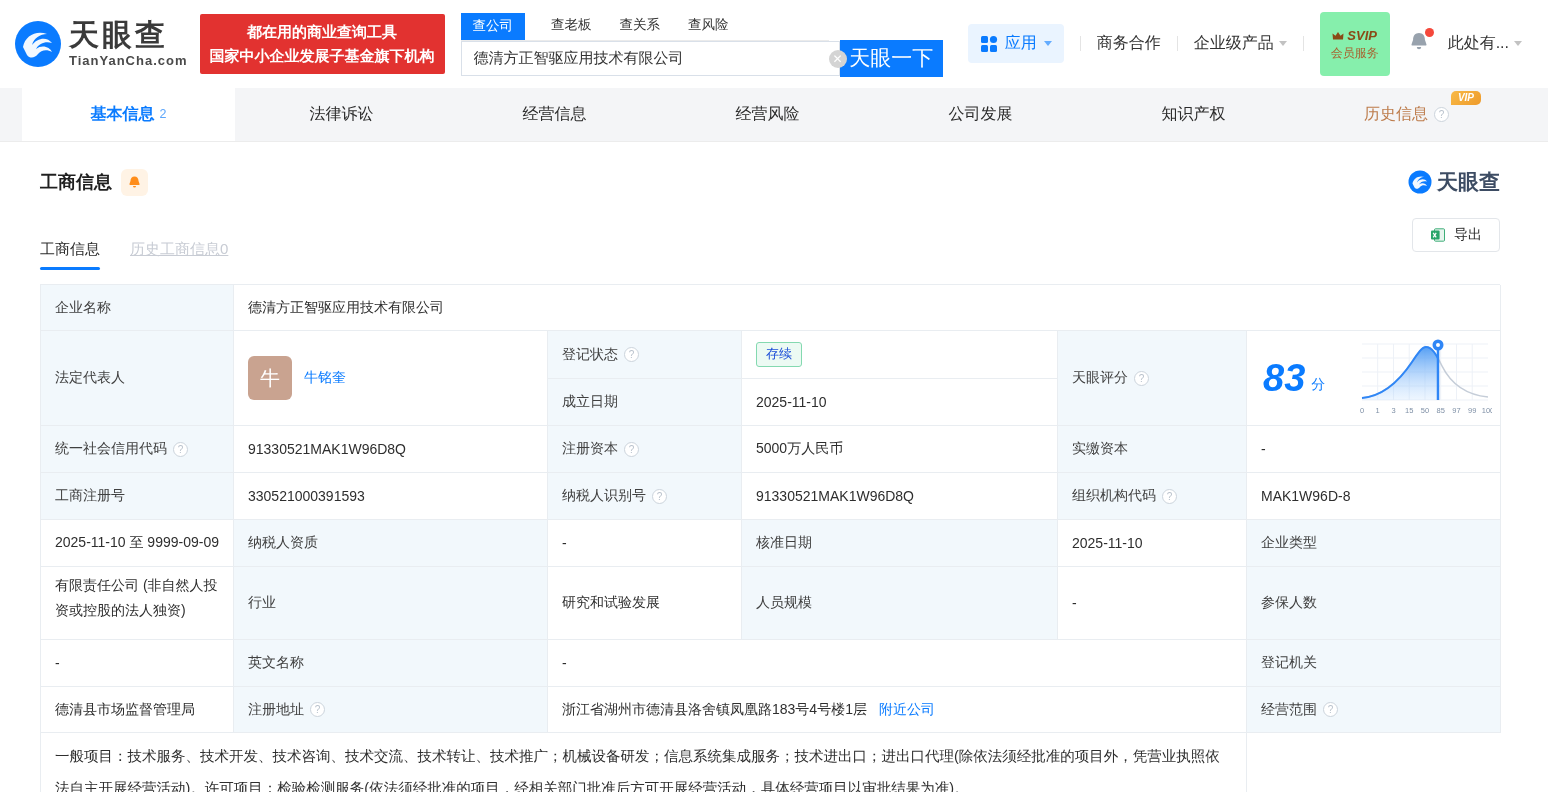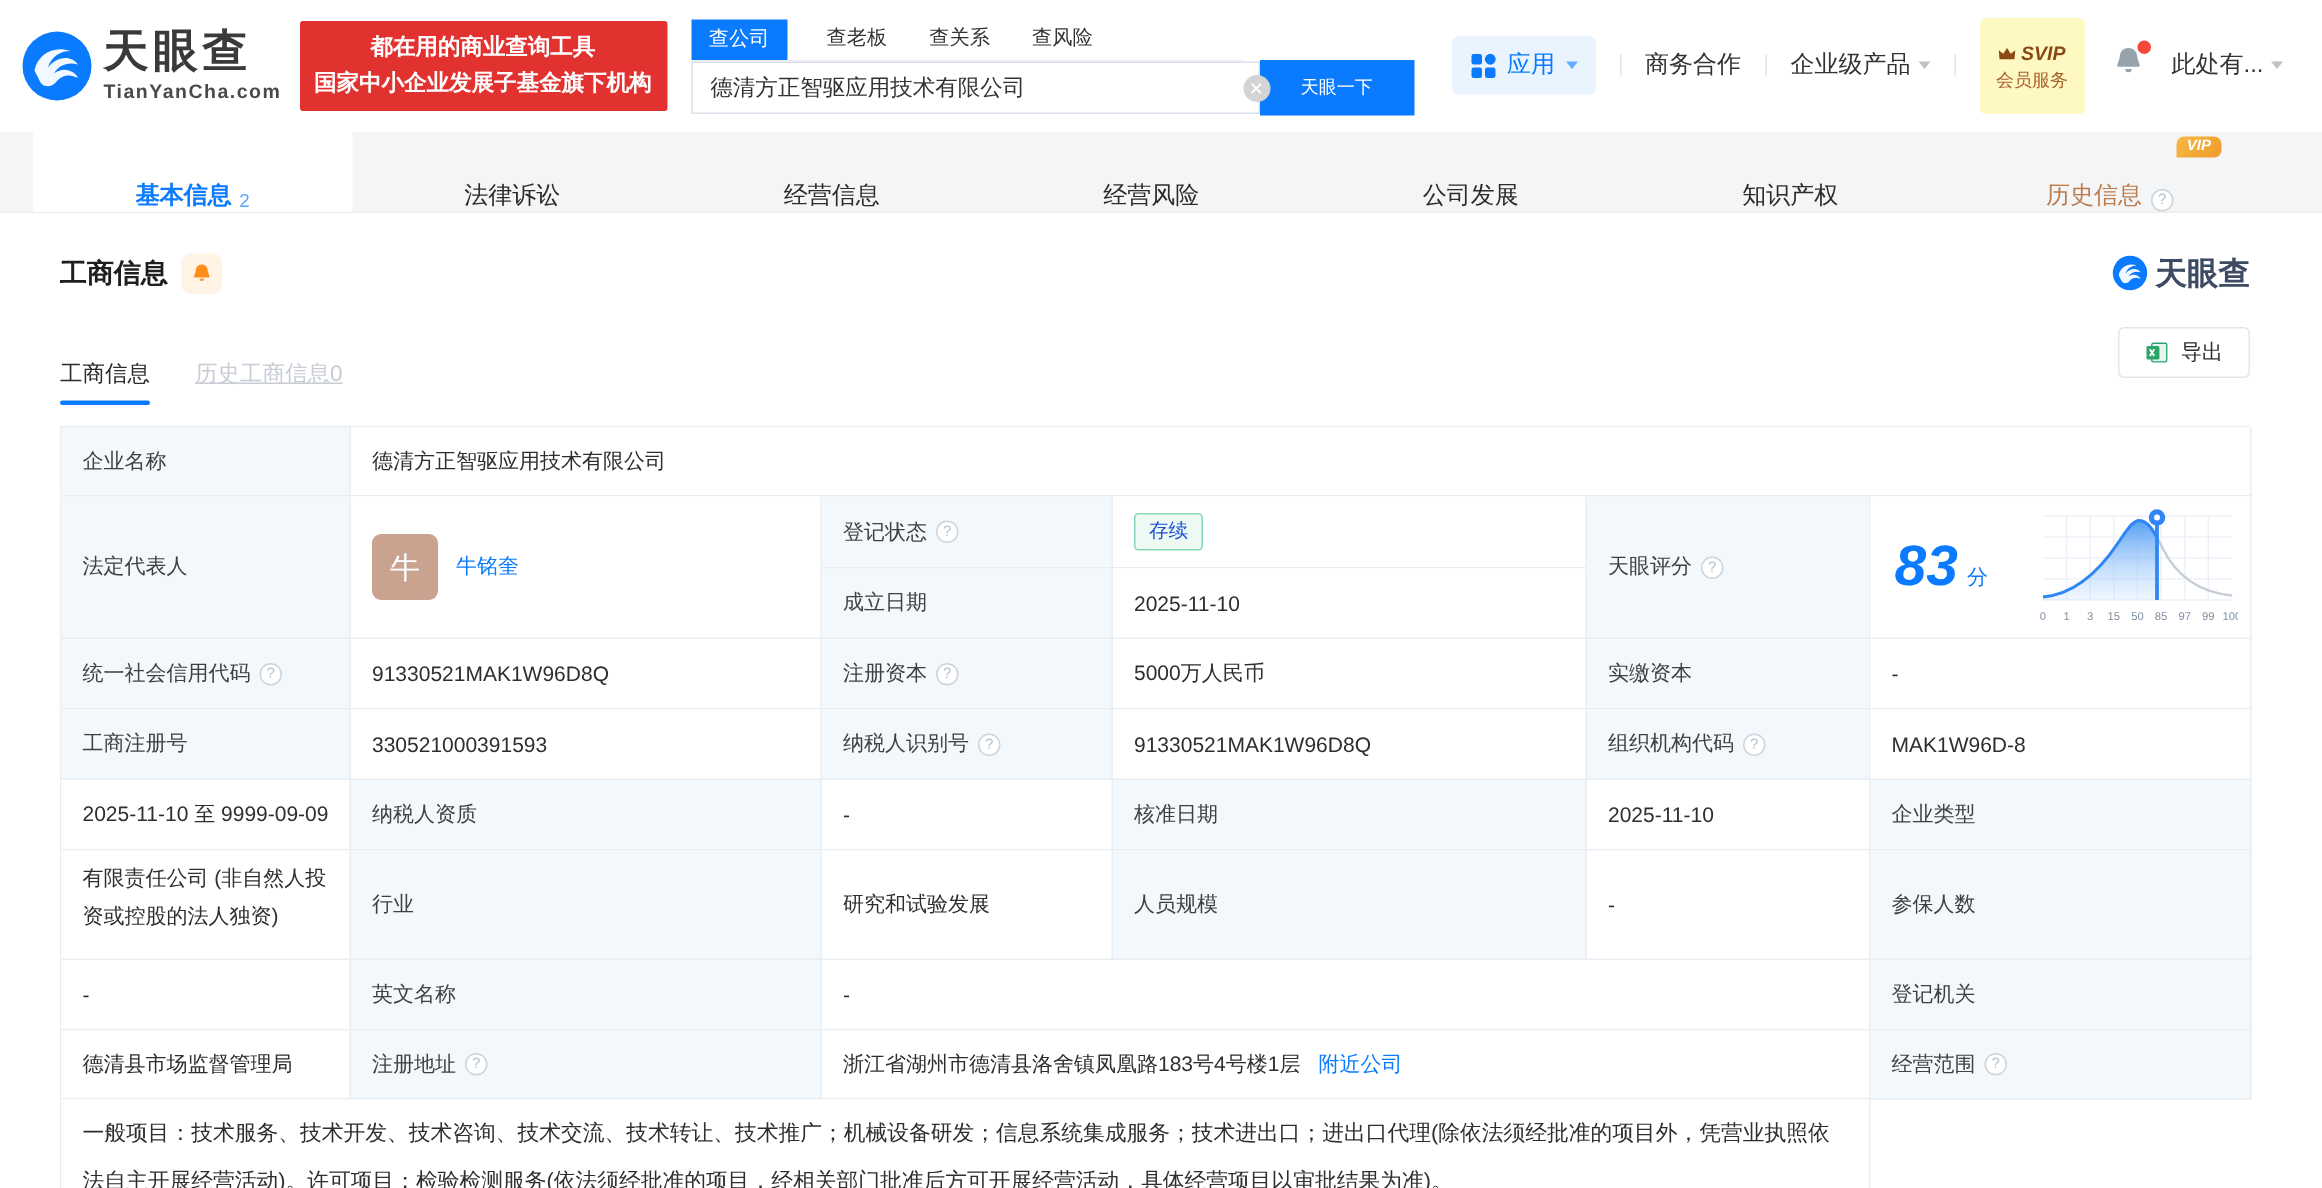--- a/index.html
+++ b/index.html
@@ -19,38 +19,38 @@
   .search-tabs { display:flex; align-items:flex-end; gap:24px; font-size:13.5px; color:#333;
     border-bottom:1px solid #ebebeb; width:368px; }
   .stab { padding:4px 2px 6px; cursor:pointer; }
   .stab.active { background:#0a7bff; color:#fff; padding:4px 12px 5px; }
   .search-bar { display:flex; margin-top:0; position:relative; }
   .search-input { width:396px; height:35px; border:1px solid #d9e0e9; padding:0 36px 0 12px;
     font-size:15px; color:#333; outline:none; font-family:inherit; }
   .clear-ic { position:absolute; left:368px; top:9px; width:18px; height:18px; border-radius:50%;
     background:#d4d4d4; color:#fff; font-size:12px; display:flex; align-items:center; justify-content:center; cursor:pointer; }
   .search-btn { width:108px; height:37px; margin-top:-1px; background:#0a7bff; color:#fff; border:none;
-    font-size:12px; cursor:pointer; font-family:inherit; }
+    font-size:21px; cursor:pointer; font-family:inherit; }
   .hdr-right { margin-left:auto; display:flex; align-items:center; gap:16px; font-size:16px; color:#333; }
   .apps-chip { background:#eaf4ff; color:#0a7bff; padding:9px 12px; border-radius:4px;
     display:flex; align-items:center; gap:7px; cursor:pointer; }
   .caret { width:0; height:0; border-left:4px solid transparent; border-right:4px solid transparent;
     border-top:5px solid currentColor; display:inline-block; opacity:.6; }
   .vdiv { width:1px; height:15px; background:#e4e4e4; }
   .nav-item { cursor:pointer; display:flex; align-items:center; gap:5px; }
-  .svip { background:#fef9c3; border-radius:4px; padding:15px 11px; text-align:center; line-height:1.35; cursor:pointer; }
+  .svip { background:#86efac; border-radius:4px; padding:15px 11px; text-align:center; line-height:1.35; cursor:pointer; }
   .svip-l1 { color:#8a4a16; font-weight:bold; font-style:italic; font-size:13px;
     display:flex; align-items:center; gap:3px; justify-content:center; }
   .svip-l2 { color:#a8612f; font-size:12px; }
   .bell-wrap { position:relative; cursor:pointer; margin:0 2px; }
   .red-dot { position:absolute; top:-3px; right:-4px; width:9px; height:9px; border-radius:50%; background:#f5483b; }
 
   
   .tabbar { height:54px; background:#f4f5f7; display:flex; padding-left:22px; border-bottom:1px solid #ececec; }
-  .tab { width:213px; display:flex; align-items:flex-end; justify-content:center;
+  .tab { width:213px; display:flex; align-items:center; justify-content:center;
     font-size:16px; color:#2b2b2b; cursor:pointer; position:relative; }
   .tab.active { background:#fff; color:#0a7bff; font-weight:bold; }
   .tab .cnt { font-size:12.5px; color:#5da6fb; margin-left:5px; font-weight:normal; margin-top:-2px; }
   .tab.vip-tab { color:#bd7c4c; }
   .vip-badge { position:absolute; top:3px; right:32px; background:linear-gradient(135deg,#f8b946,#ee9b2c);
     color:#fff; font-size:10px; font-weight:bold; font-style:italic; padding:1px 7px 2px; border-radius:5px 5px 5px 0; }
   .q { width:15px; height:15px; border-radius:50%; border:1px solid #ccd4dc; color:#b9c2cc;
     font-size:10px; display:inline-flex; align-items:center; justify-content:center; margin-left:6px;
     flex:none; cursor:pointer; background:#fff; }
 

